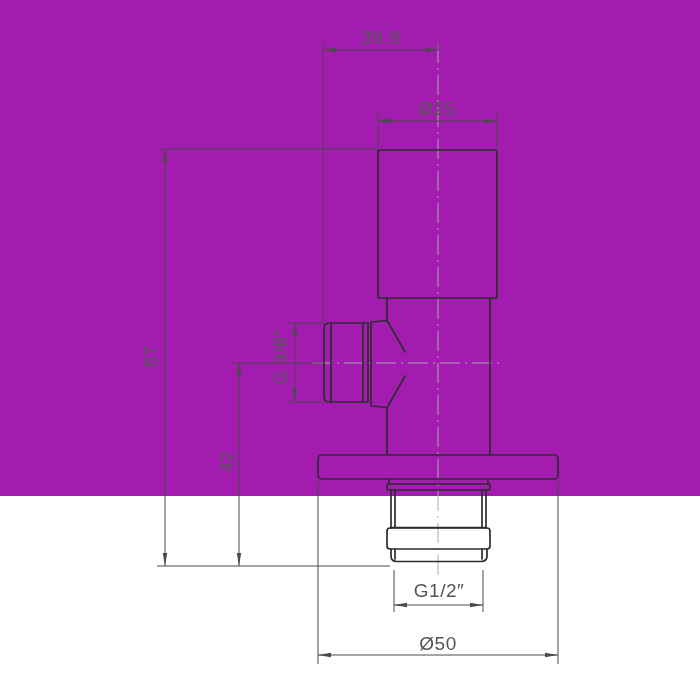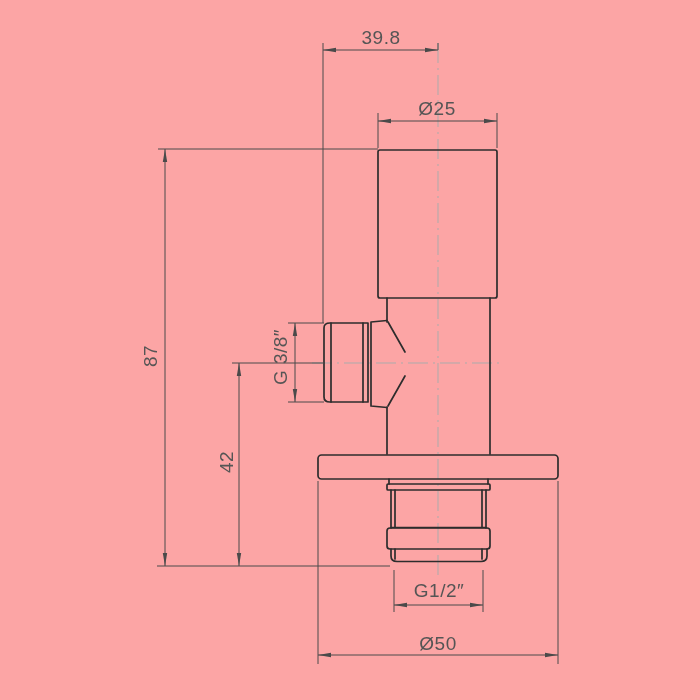--- a/index.html
+++ b/index.html
@@ -7,22 +7,22 @@
     padding: 0;
     background: #ffffff;
     width: 700px;
     height: 700px;
     overflow: hidden;
     font-family: "Liberation Sans", sans-serif;
   }
   .canvas {
     position: relative;
     width: 700px;
-    height: 700px;
-    background: #fca5a5;
+    height: 496px;
+    background: #a21caf;
   }
   svg { display: block; }
   .part {
     stroke: #2d2d2d;
     stroke-width: 1.7;
     fill: none;
     stroke-linecap: round;
     stroke-linejoin: round;
   }
   .dim {

